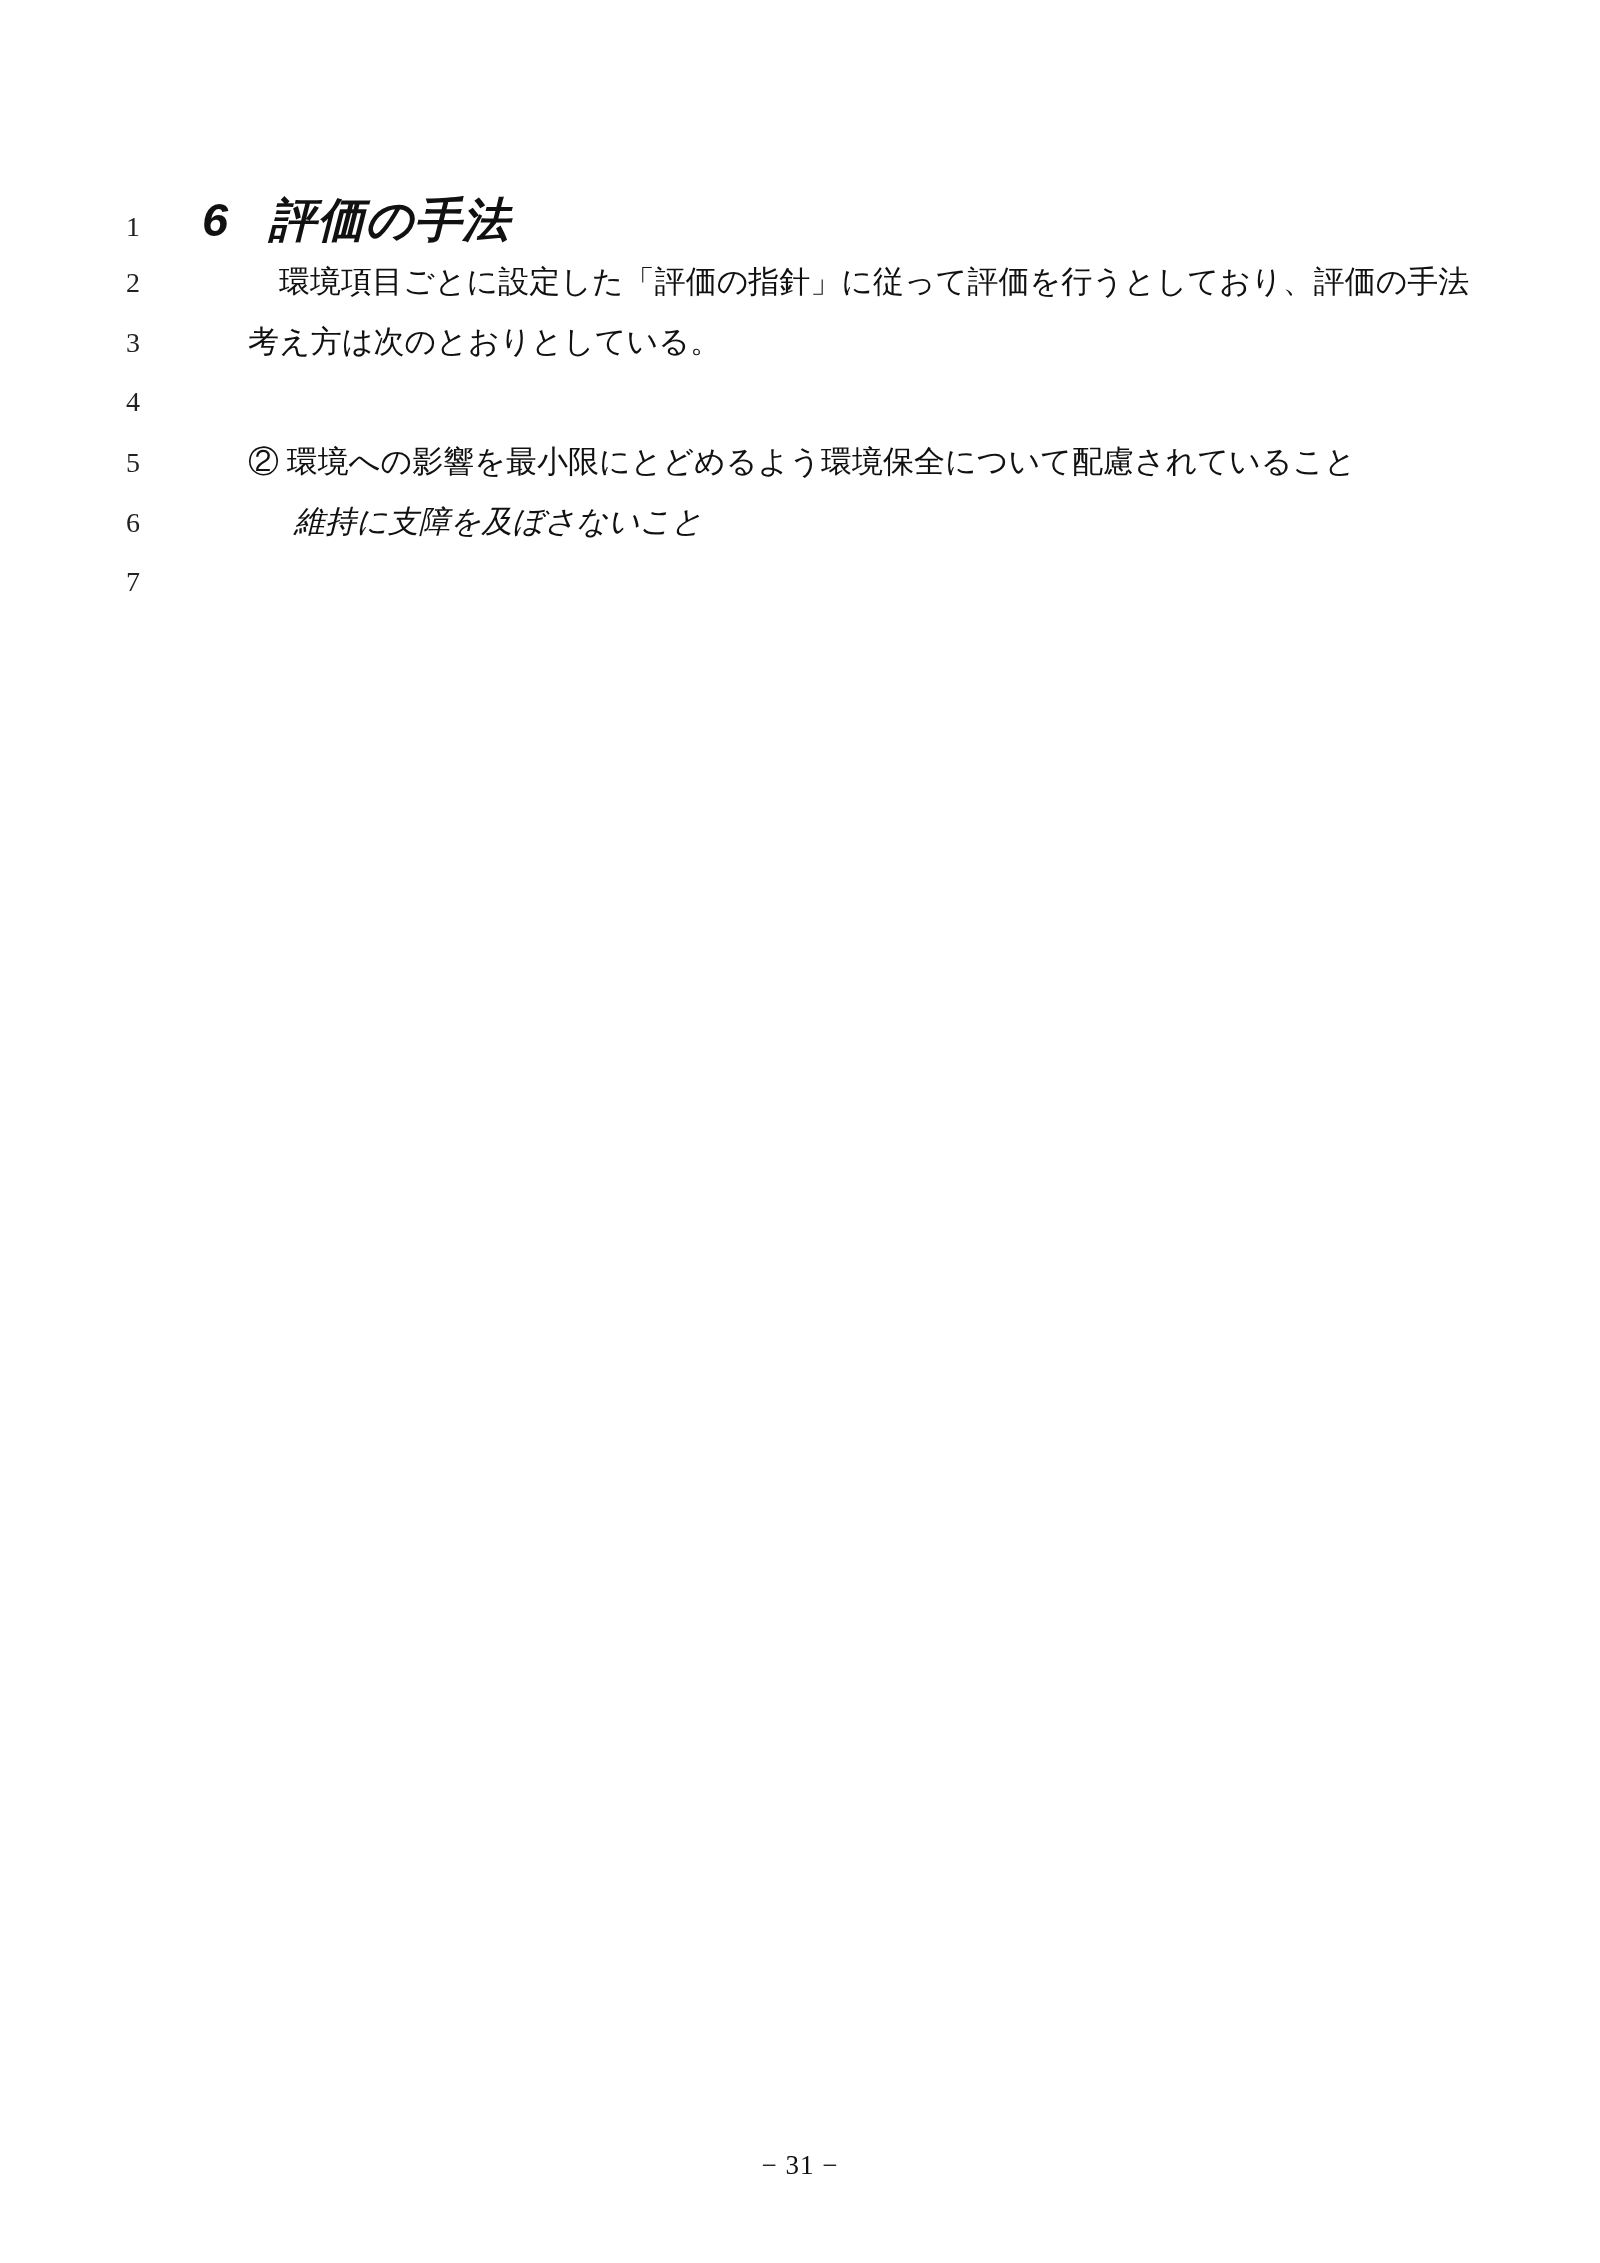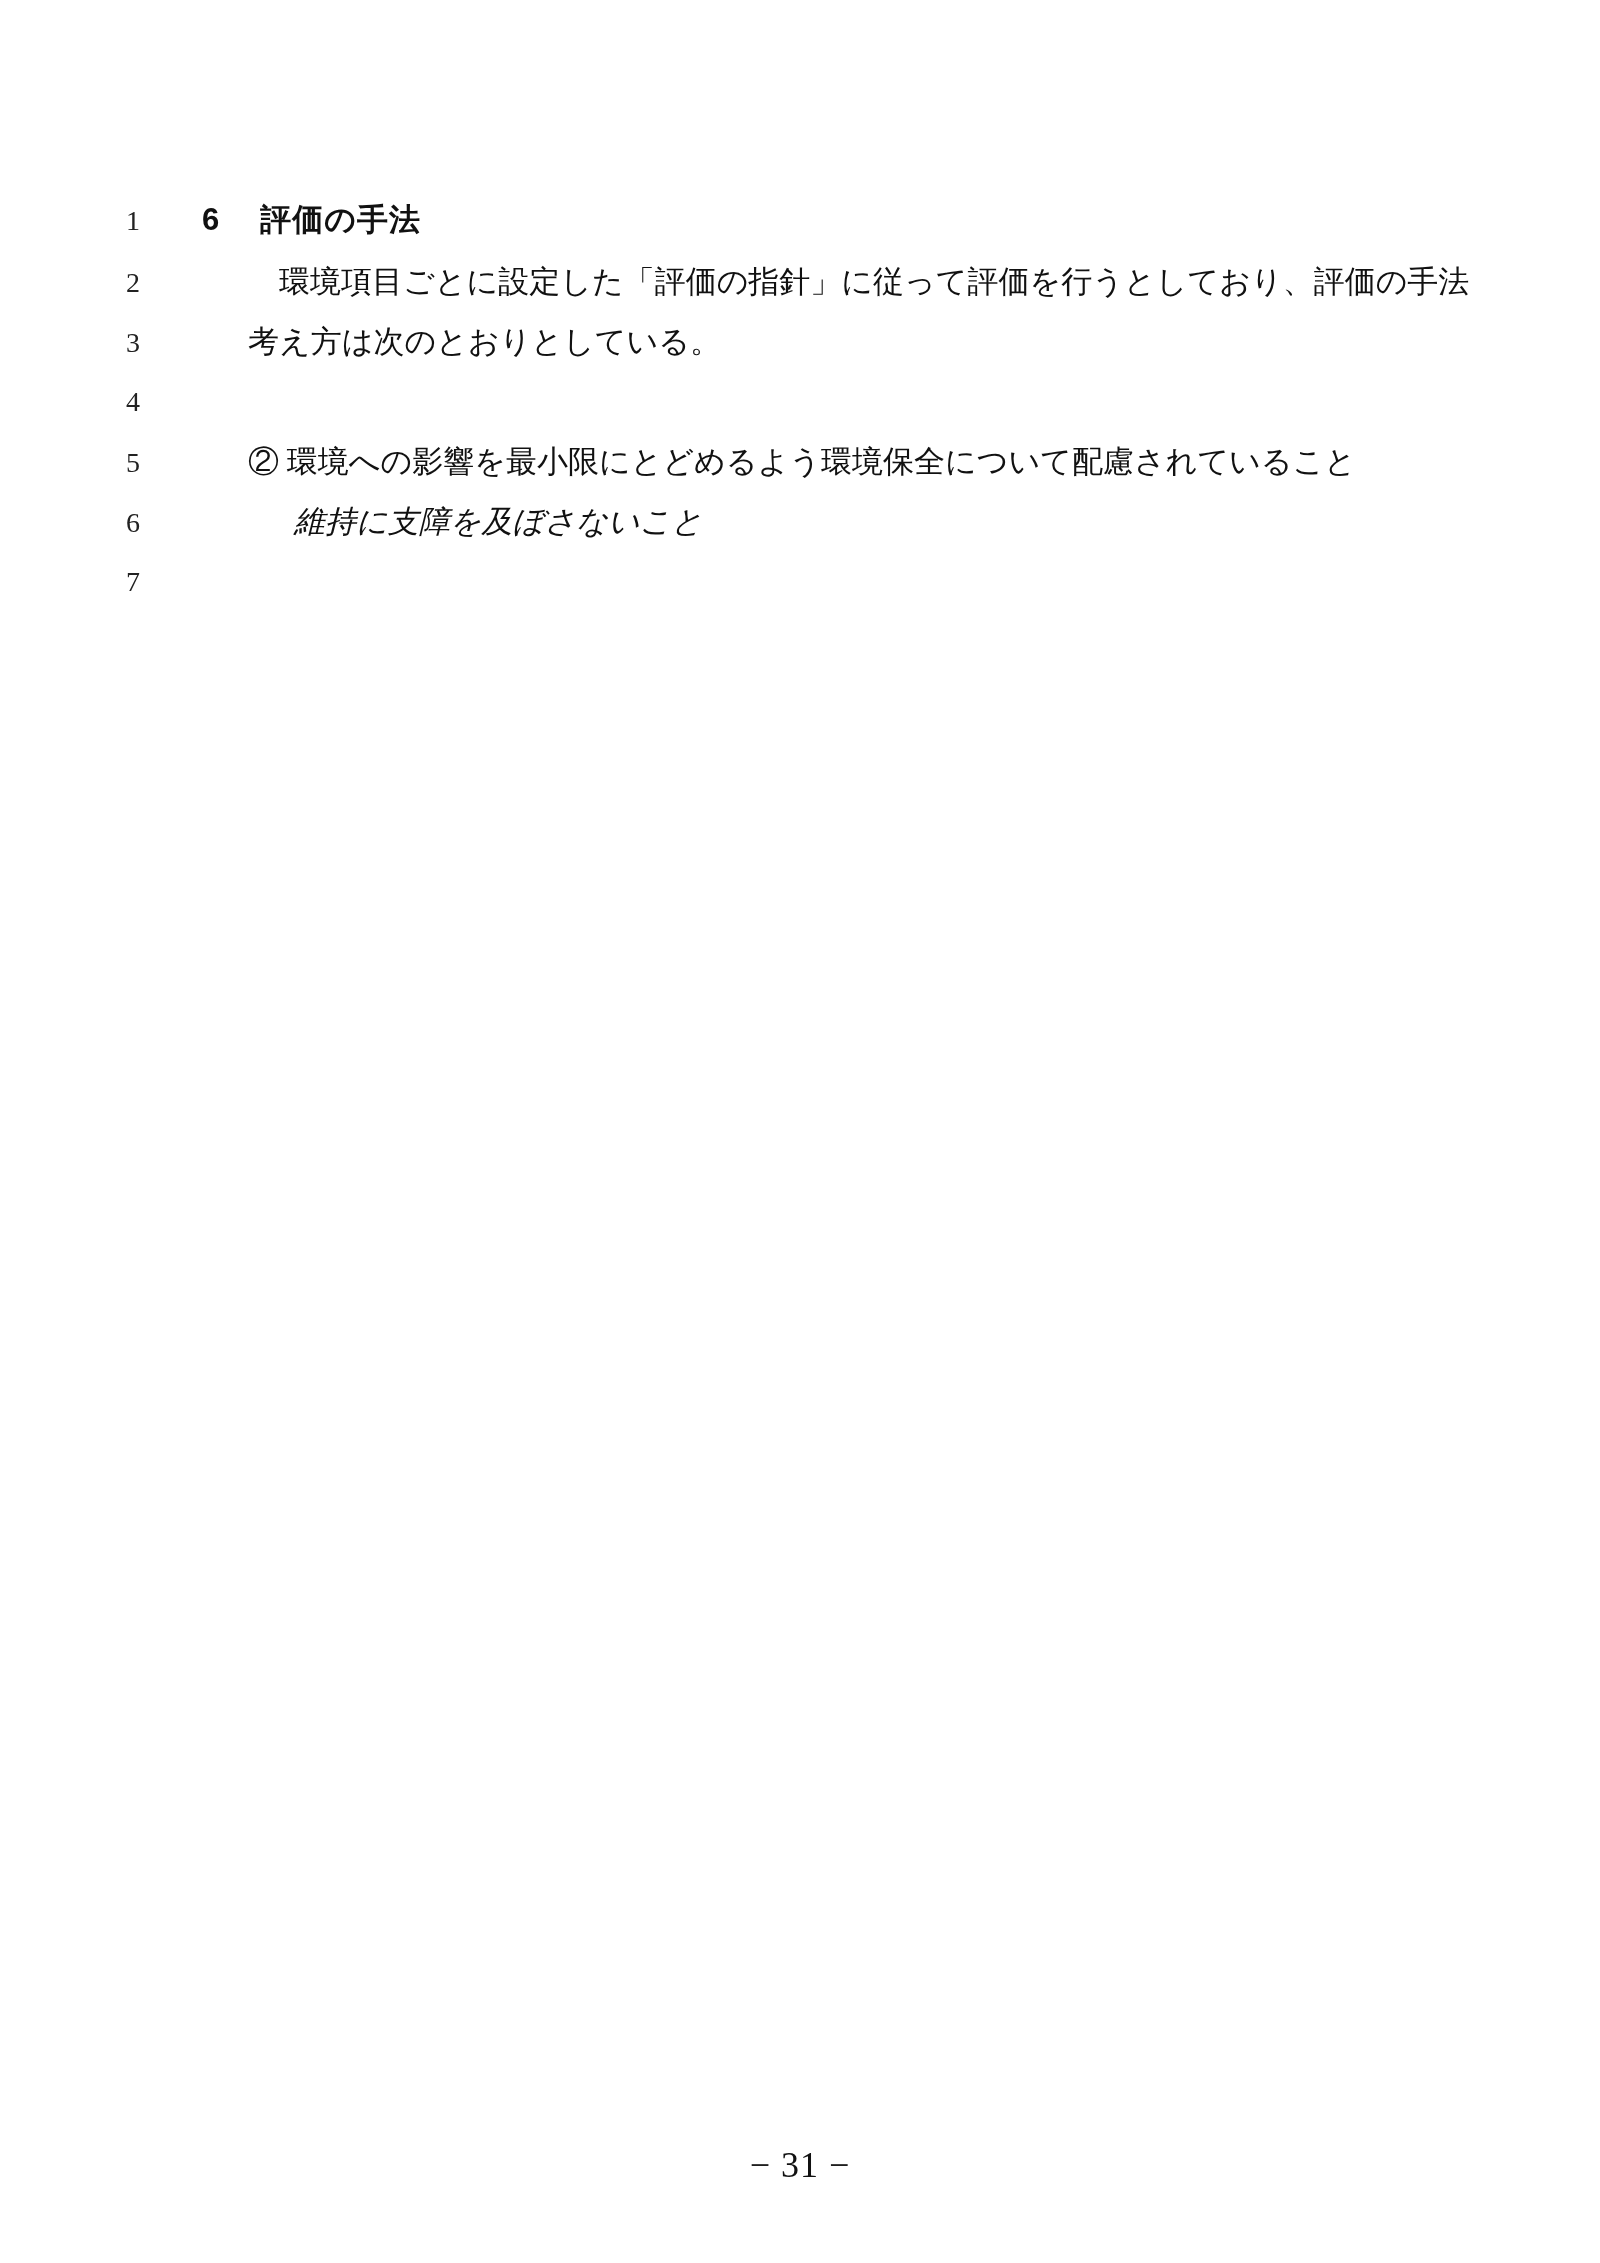--- a/index.html
+++ b/index.html
@@ -34,23 +34,24 @@
   }
   
   .row.heading-row {
     height: 64px;
     line-height: 64px;
   }
   .heading {
     padding-left: 62px;
     font-family: "Liberation Sans", "DejaVu Sans", sans-serif;
     font-weight: 700;
-    font-size: 31px;
+    font-size: 47px;
     letter-spacing: 1px;
     white-space: nowrap;
+    font-style: italic;
   }
   .heading .h-num {
     margin-right: 40px;
   }
   
   .row.body-row {
     height: 60px;
     line-height: 60px;
   }
   .text {
@@ -63,21 +64,21 @@
   .indent-hang      { padding-left: 154px; font-style: italic; }   
   .footer {
     position: absolute;
     top: 2140px;
     left: 0;
     right: 0;
     height: 50px;
     line-height: 50px;
     text-align: center;
     font-family: "Liberation Serif", "DejaVu Serif", serif;
-    font-size: 36px;
+    font-size: 27px;
     letter-spacing: 1px;
     color: #111111;
   }
 </style>
 </head>
 <body>
 
 <div class="page">
   <div class="content">
 

